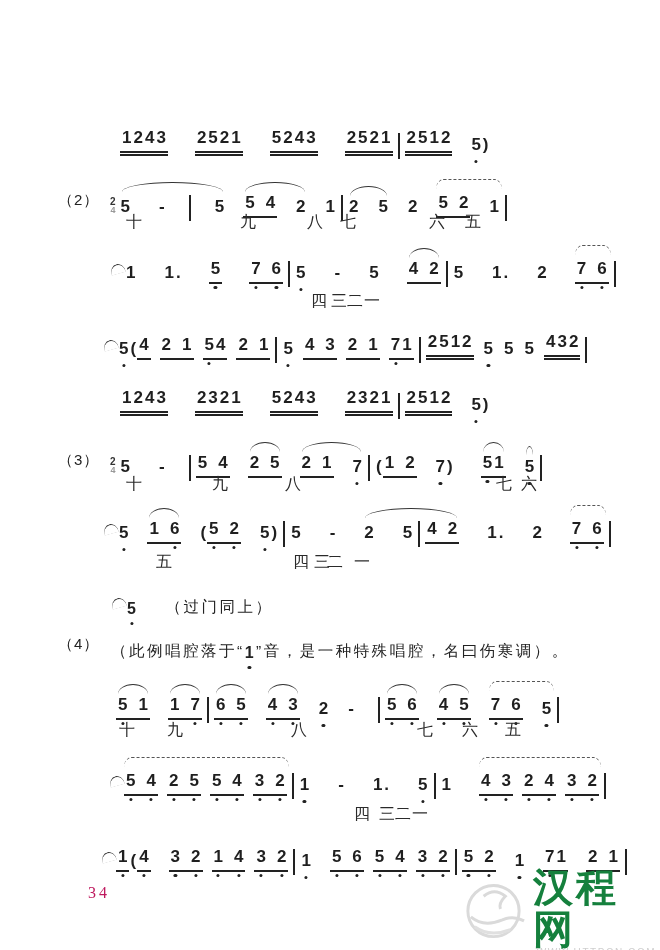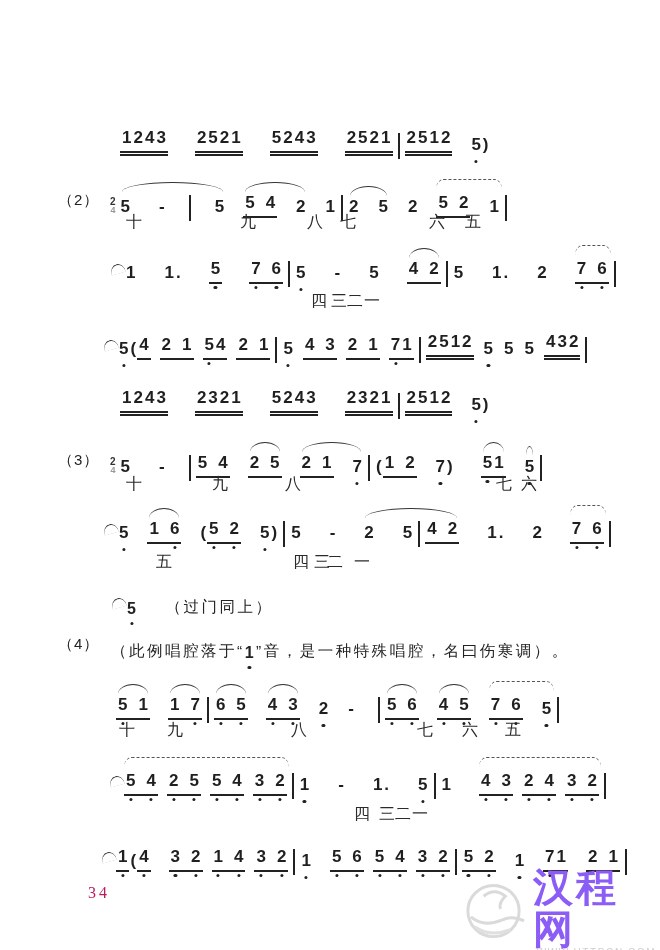--- a/index.html
+++ b/index.html
@@ -31,21 +31,21 @@
   .ts .tsb{color:#999;font-size:9px;}
   .syslabel{position:absolute;font:400 15px "Liberation Sans","DejaVu Sans",sans-serif;
             color:#222;letter-spacing:1px;}
   .textline{font:400 15.5px "Liberation Sans","DejaVu Sans",sans-serif;letter-spacing:.5px;color:#222;}
   .textline .n{font:700 16px "Liberation Sans","DejaVu Sans",sans-serif;}
   .lyr{position:absolute;font:400 16px "Liberation Sans","DejaVu Sans",sans-serif;color:#2a2a2a;}
   .pagenum{position:absolute;left:88px;top:884px;font:400 16px "Liberation Serif","DejaVu Serif",serif;
            color:#be185d;letter-spacing:3px;}
   .watermark{position:absolute;left:460px;top:866px;display:flex;align-items:center;}
   .wm-text{display:flex;flex-direction:column;align-items:center;}
-  .wm-name{font:700 40px "Liberation Sans","DejaVu Sans",sans-serif;color:#8b5cf6;
+  .wm-name{font:700 40px "Liberation Sans","DejaVu Sans",sans-serif;color:#15803d;
            letter-spacing:3px;line-height:42px;}
   .wm-url{font:400 10px "Liberation Sans",sans-serif;color:#cfcfcf;letter-spacing:1.6px;margin-top:-3px;}
 </style>
 </head>
 <body>
 
 <div class="page">
   <div id="score-layer">
       <div class="sys" style="left: 120px; top: 126px;">
         <span class="u2">

